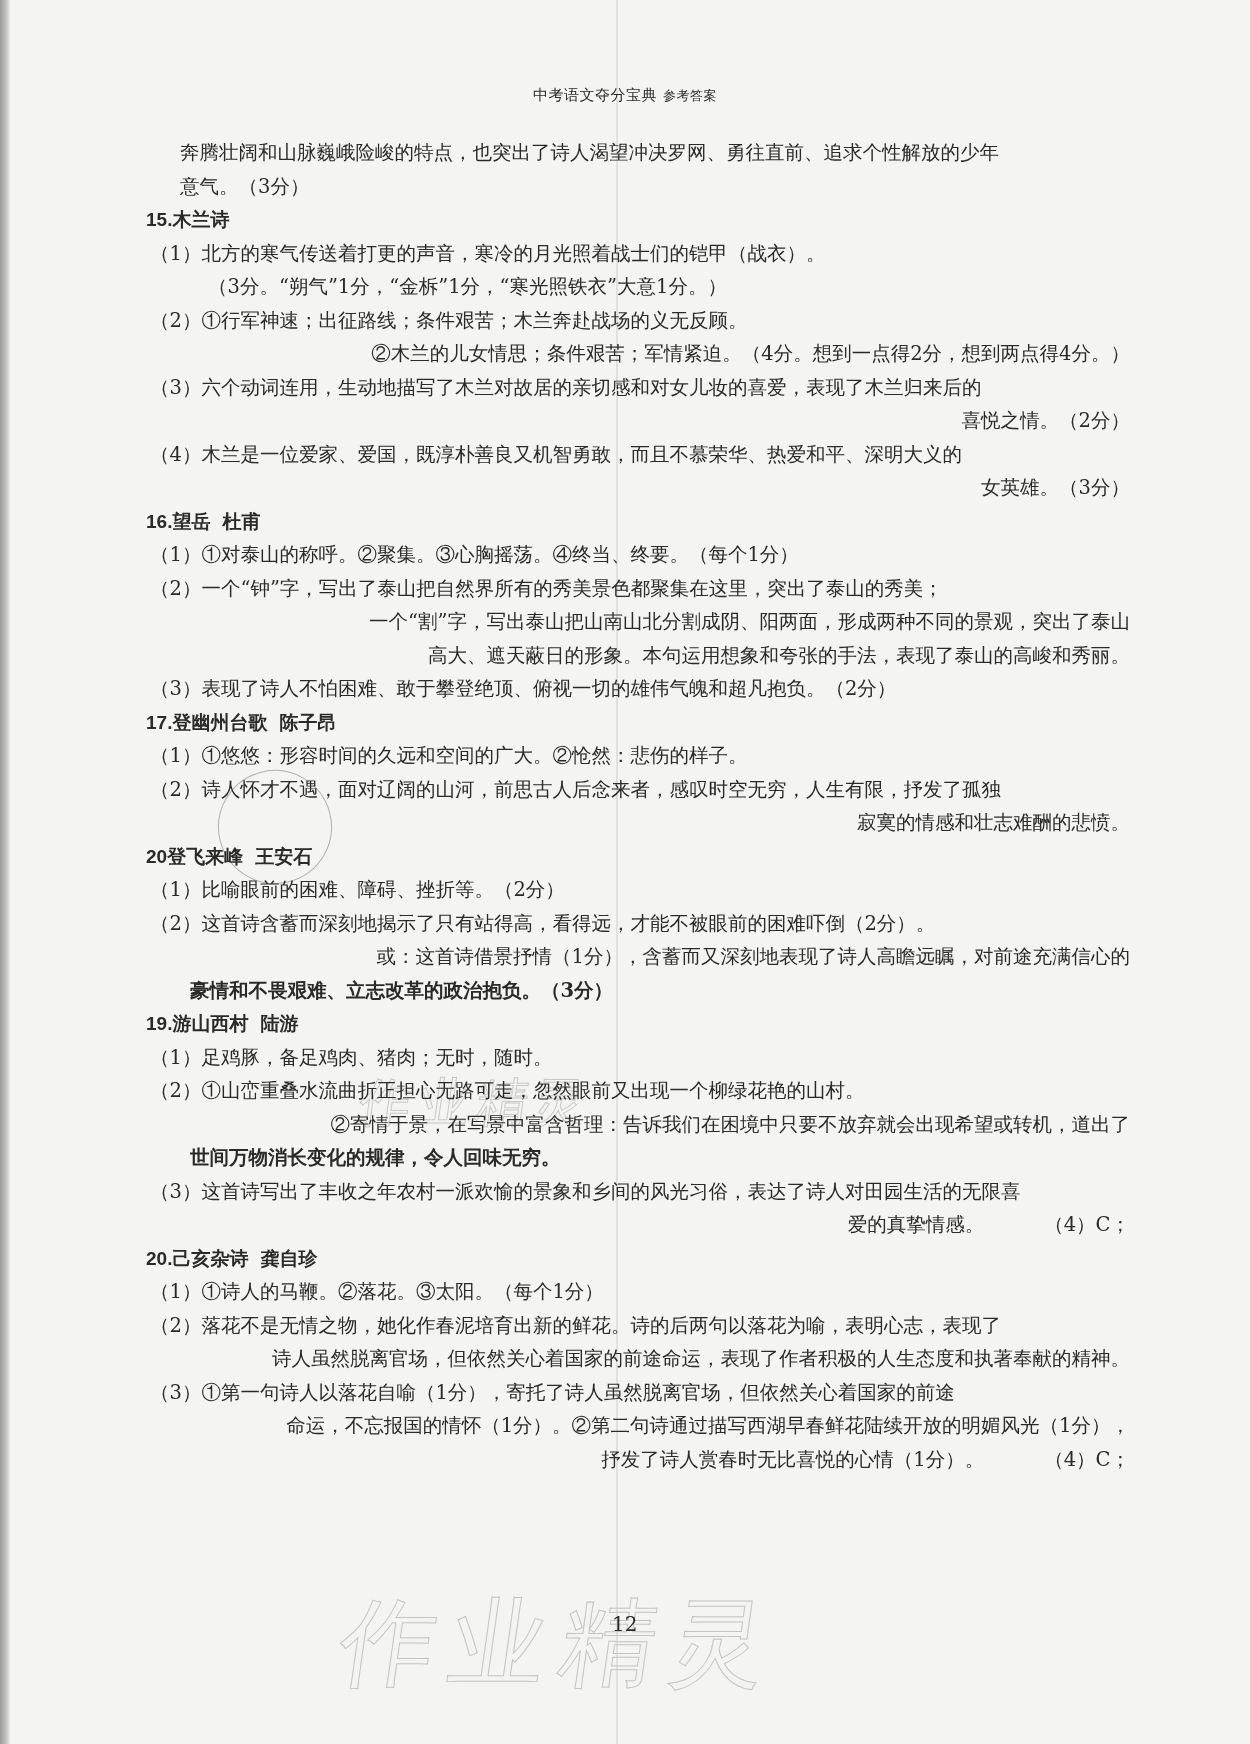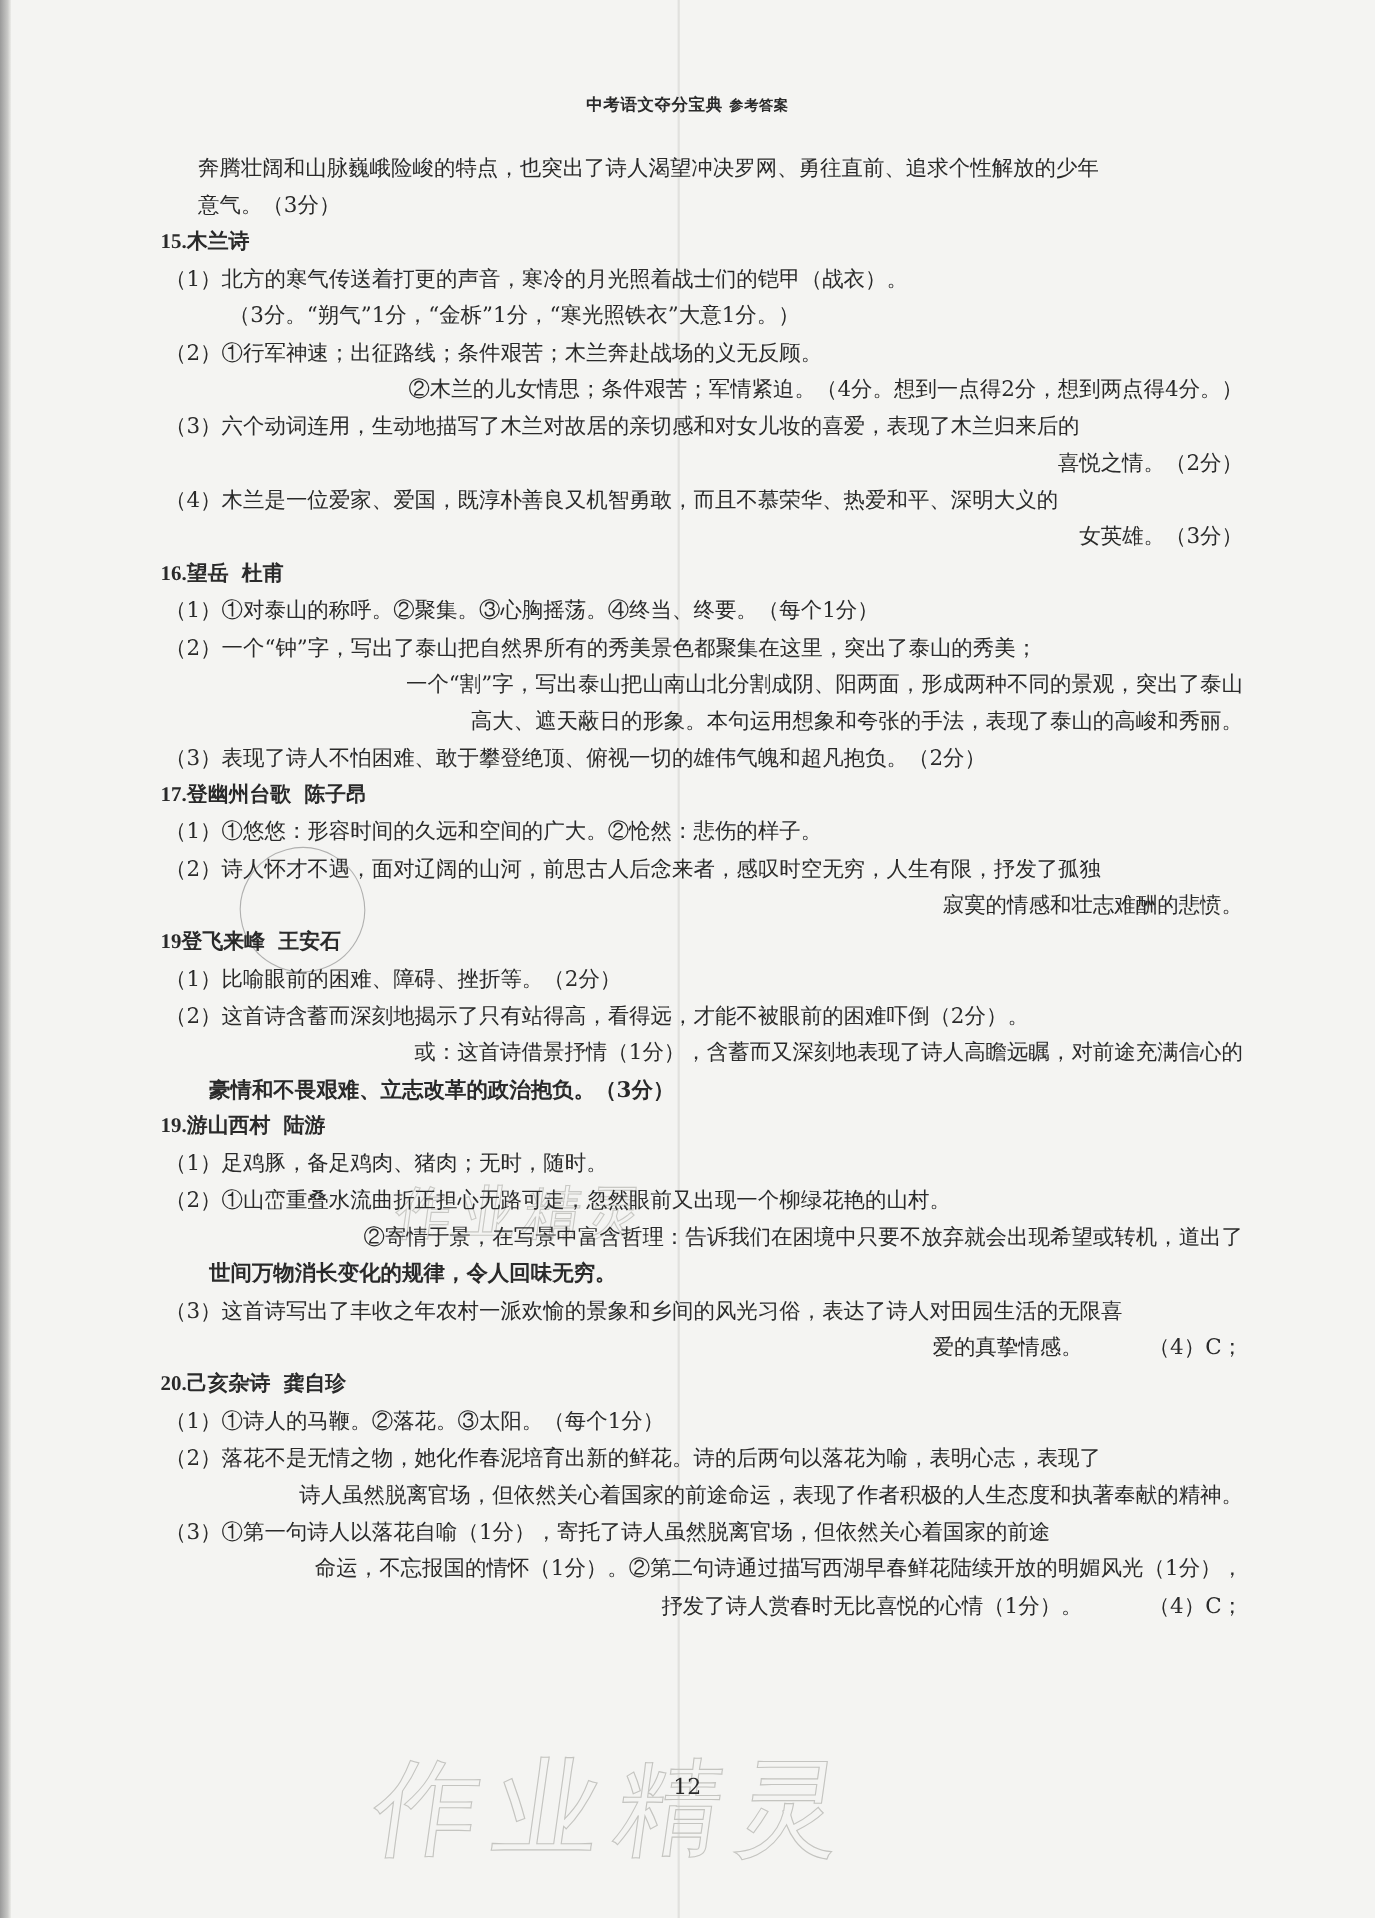--- a/index.html
+++ b/index.html
@@ -14,33 +14,33 @@
     .page-edge {
       position: absolute; left: 0; top: 0; width: 10px; height: 1744px;
       background: linear-gradient(to right, #9a9a9a, #c9c9c7 70%, #ecece9);
     }
     .fold-line {
       position: absolute; left: 616px; top: 0; width: 2px; height: 1744px;
       background: rgba(210,210,205,0.55);
     }
     .header {
       position: absolute; top: 86px; left: 0; width: 1250px;
-      text-align: center; font-size: 15px; font-weight: bold; letter-spacing: 0.5px;
+      text-align: center; font-size: 15px; font-weight: normal; letter-spacing: 0.5px;
     }
     .header .sub { font-size: 13px; margin-left: 6px; }
     .content {
       position: absolute; left: 150px; top: 136px; width: 980px;
       font-size: 19.5px; line-height: 33.5px;
     }
     .line { white-space: nowrap; }
     .indent1 { padding-left: 34px; text-align: right; }
     .indent2 { padding-left: 58px; }
     .indent3 { padding-left: 40px; font-weight: bold; }
     .section-title {
-      font-family: Liberation Serif, serif;
+      font-family: Liberation Sans, sans-serif;
       font-weight: bold; font-size: 19px; margin-left: -4px;
     }
     .section-title .author { margin-left: 12px; }
     .gap { display: inline-block; width: 60px; }
     .page-number {
       position: absolute; left: 612px; top: 1612px; font-size: 20px;
     }
     .watermark {
       position: absolute; left: 340px; top: 1580px;
       font-size: 96px; color: transparent;
@@ -100,21 +100,21 @@
   <div class="line">（3）表现了诗人不怕困难、敢于攀登绝顶、俯视一切的雄伟气魄和超凡抱负。（2分）</div>
 
   <div class="line section-title">
     <span>17.</span><span>登幽州台歌</span><span class="author">陈子昂</span>
   </div>
   <div class="line">（1）①悠悠：形容时间的久远和空间的广大。②怆然：悲伤的样子。</div>
   <div class="line">（2）诗人怀才不遇，面对辽阔的山河，前思古人后念来者，感叹时空无穷，人生有限，抒发了孤独</div>
   <div class="line indent1">寂寞的情感和壮志难酬的悲愤。</div>
 
   <div class="line section-title">
-    <span>19</span><span>登飞来峰</span><span class="author">王安石</span>
+    <span>20</span><span>登飞来峰</span><span class="author">王安石</span>
   </div>
   <div class="line">（1）比喻眼前的困难、障碍、挫折等。（2分）</div>
   <div class="line">（2）这首诗含蓄而深刻地揭示了只有站得高，看得远，才能不被眼前的困难吓倒（2分）。</div>
   <div class="line indent1">或：这首诗借景抒情（1分），含蓄而又深刻地表现了诗人高瞻远瞩，对前途充满信心的</div>
   <div class="line indent3">豪情和不畏艰难、立志改革的政治抱负。（3分）</div>
 
   <div class="line section-title">
     <span>19.</span><span>游山西村</span><span class="author">陆游</span>
   </div>
   <div class="line">（1）足鸡豚，备足鸡肉、猪肉；无时，随时。</div>

